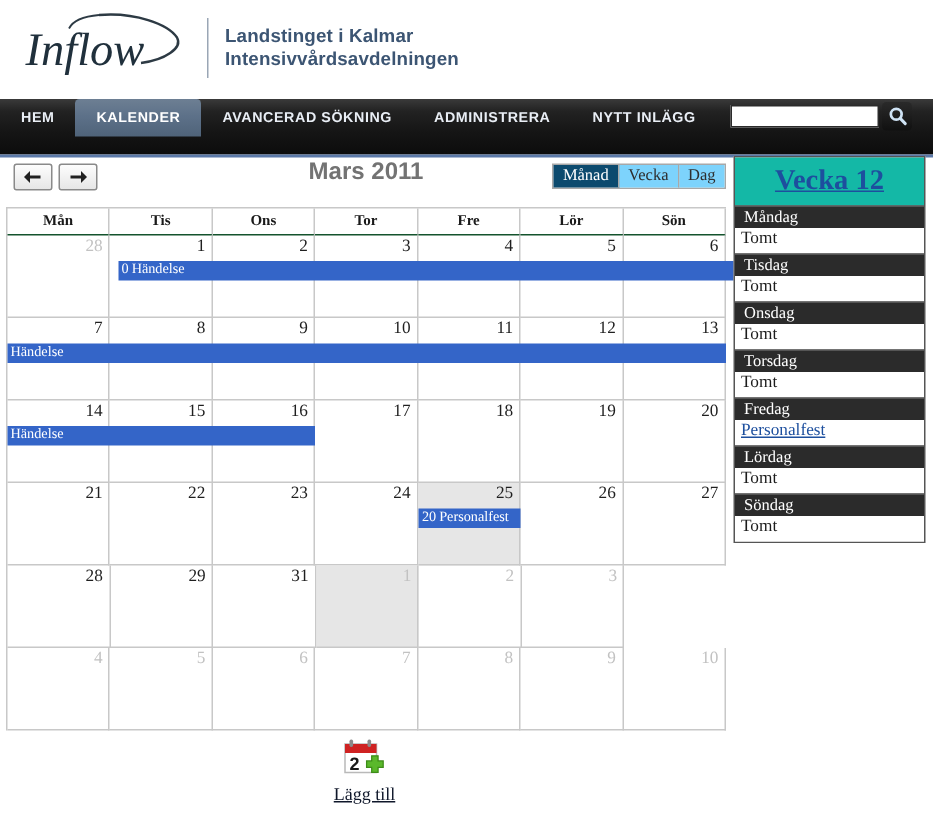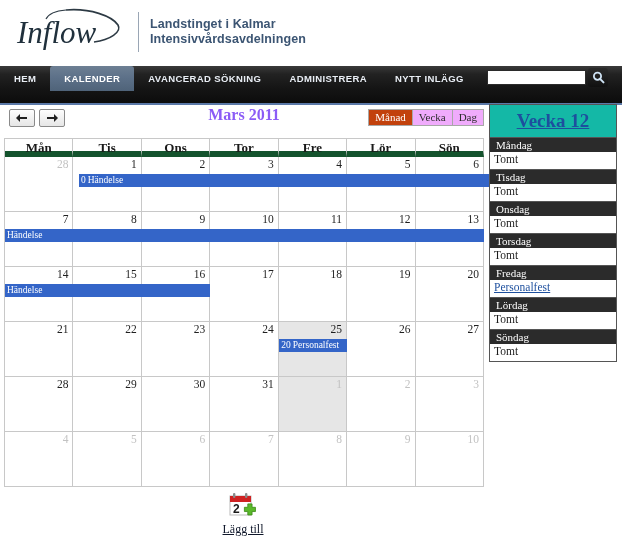--- a/index.html
+++ b/index.html
@@ -38,33 +38,33 @@
   .searchbtn svg { display:block; }
 
   
   .cal-area { position:absolute; left:4px; top:104px; width:480px; }
   .toolbar { position:relative; height:34px; }
   .navarrows { position:absolute; left:5px; top:5px; display:flex; gap:4px; }
   .arrowbtn { width:26px; height:18px; border:1px solid #8a8a8a; border-radius:2px;
               background:linear-gradient(to bottom,#fdfdfd,#e6e6e6);
               display:flex; align-items:center; justify-content:center; cursor:pointer; }
   .month-title { position:absolute; left:0; right:0; top:2px; text-align:center;
-                 font-size:16px; font-weight:bold; color:#8b5cf6; font-family:Liberation Serif, serif; }
+                 font-size:16px; font-weight:bold; color:#737373; font-family:Liberation Sans, sans-serif; }
   .viewtoggle { position:absolute; right:0px; top:5px; display:flex; border:1px solid #a8a8a8; }
-  .vbtn { font-size:11px; padding:1px 6px 2px 6px; color:#2e2e2e; background:#f0abfc;
+  .vbtn { font-size:11px; padding:1px 6px 2px 6px; color:#2e2e2e; background:#7dd3fc;
           border-right:1px solid #a8a8a8; cursor:pointer; font-family:"Liberation Serif", serif; }
   .vbtn:last-child { border-right:none; }
-  .vbtn.active { background:#c2410c; color:#ffffff; }
+  .vbtn.active { background:#0c4a6e; color:#ffffff; }
 
   
   .grid { position:relative; width:480px; border-top:1px solid #c8c8c8;
           border-left:1px solid #c8c8c8; }
   .dow-row { display:flex; }
-  .dow { width:68.57px; height:18px; text-align:center; font-size:13px; font-weight:bold;
-         color:#1a1a1a; border-right:1px solid #c8c8c8; border-bottom:6px solid #14532d;
+  .dow { width:68.57px; height:18px; text-align:center; font-size:10px; font-weight:bold;
+         color:#1a1a1a; border-right:1px solid #c8c8c8; border-bottom:1px solid #14532d;
          line-height:18px; }
   .week { position:relative; display:flex; height:55px; }
   .cell { width:68.57px; height:55px; border-right:1px solid #c8c8c8;
           border-bottom:1px solid #c8c8c8; position:relative; }
   .cell.outside .daynum { color:#c2c2c2; }
   .cell.highlight { background:#e6e6e6; }
   .daynum { position:absolute; right:4px; top:1px; font-size:11.5px; color:#1f1f1f; }
   .evt { position:absolute; height:13px; background:#3465c8; color:#ffffff;
          font-size:9.5px; line-height:13px; padding-left:2px; white-space:nowrap;
          overflow:hidden; cursor:pointer; font-family:"Liberation Serif", serif; }
@@ -260,23 +260,20 @@
             <div class="evt" style="left: 274.28px; width: 67.57px; top: 17px;"><span class="etime">20</span><span>Personalfest</span></div>
           </div>
           <div class="week">
             <div class="cell">
               <div class="daynum">28</div>
             </div>
             <div class="cell">
               <div class="daynum">29</div>
             </div>
             <div class="cell">
-              <div class="daynum">30</div>
-            </div>
-            <div class="cell">
               <div class="daynum">31</div>
             </div>
             <div class="cell outside highlight">
               <div class="daynum">1</div>
             </div>
             <div class="cell outside">
               <div class="daynum">2</div>
             </div>
             <div class="cell outside">
               <div class="daynum">3</div>

